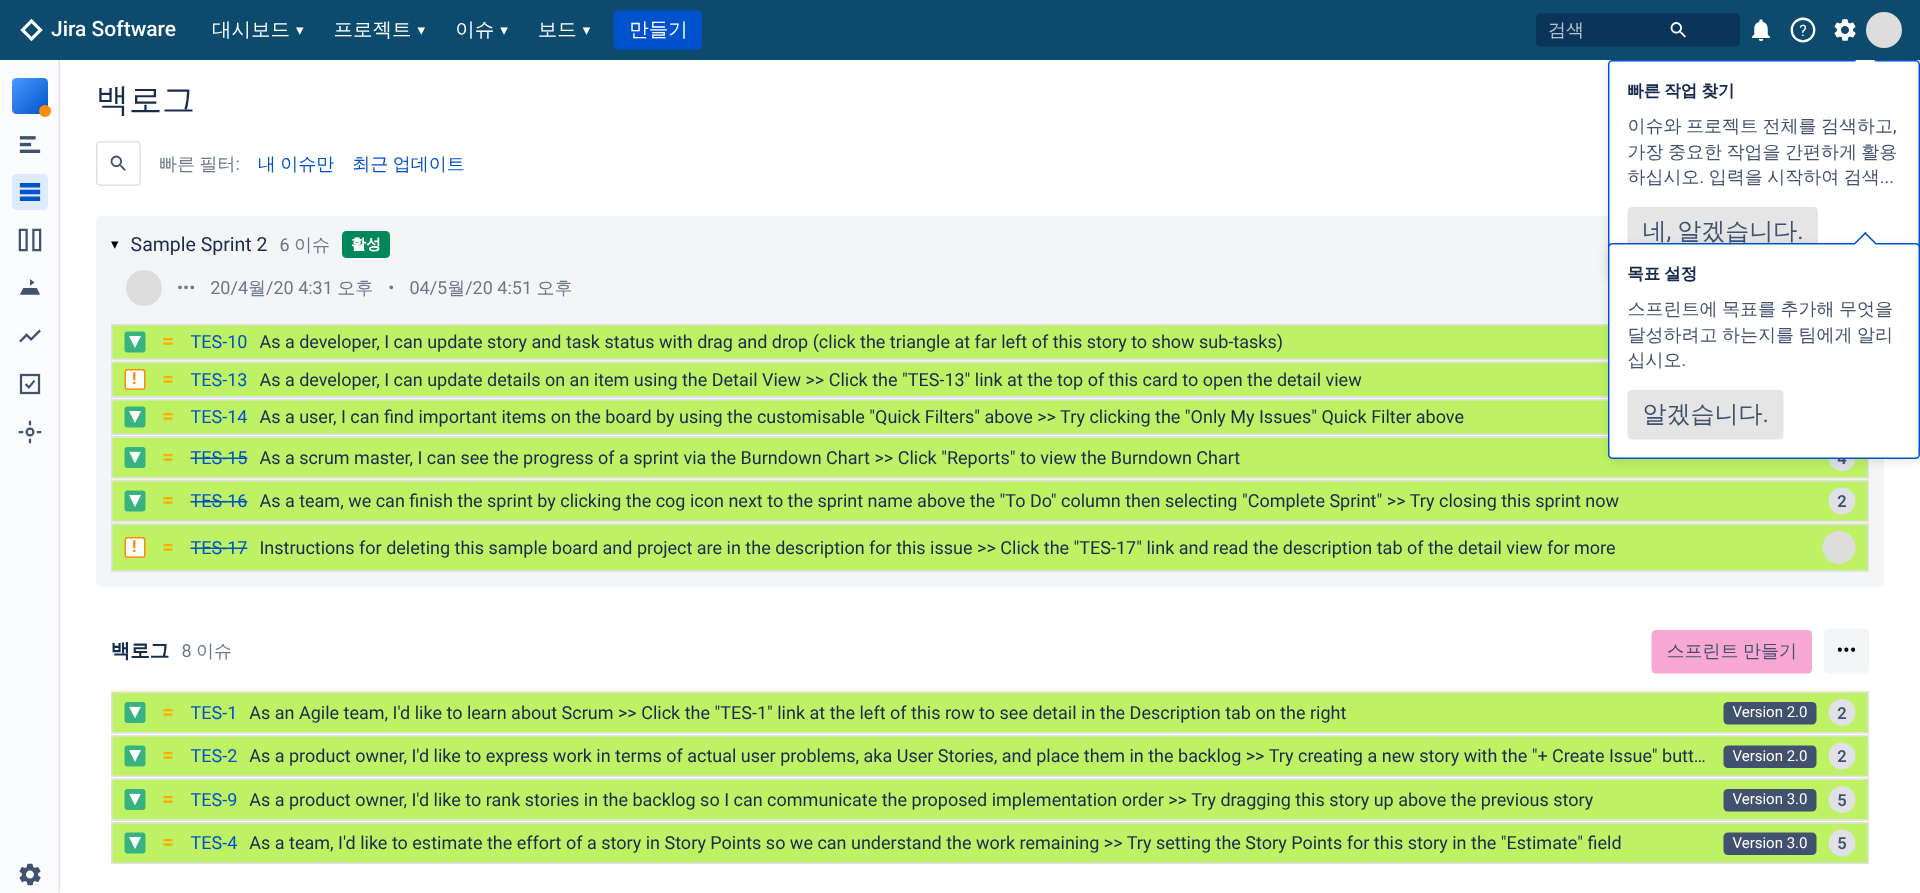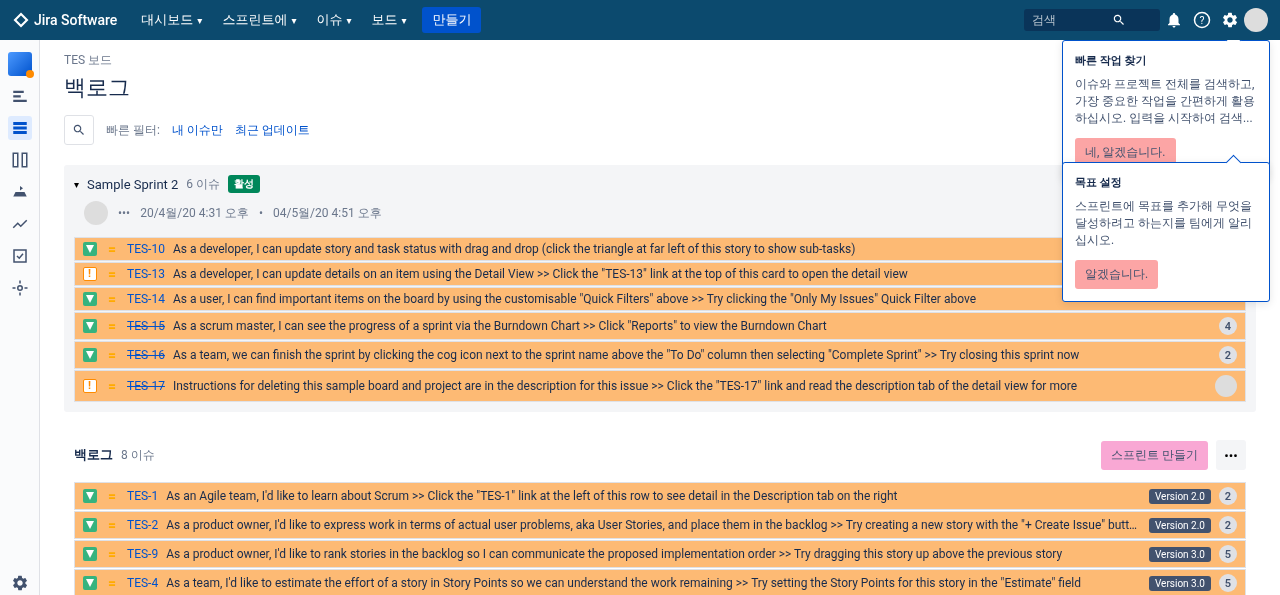--- a/index.html
+++ b/index.html
@@ -37,21 +37,21 @@
 .sprint-section { background: #f4f5f7; border-radius: 3px; padding: 10px; margin-bottom: 24px; }
 .sprint-header { display: flex; align-items: center; gap: 8px; font-size: 13px; margin-bottom: 8px; }
 .sprint-name { font-weight: 400; color: #172b4d; }
 .sprint-count { color: #6b778c; font-size: 12px; }
 .sprint-badge { background: #00875a; color: #fff; font-size: 10px; padding: 2px 6px; border-radius: 3px; font-weight: 600; }
 .sprint-meta { display: flex; align-items: center; gap: 10px; font-size: 12px; color: #6b778c; margin-bottom: 12px; margin-left: 10px; }
 .sprint-avatar { width: 24px; height: 24px; border-radius: 50%; background: #ddd; }
 .dots { cursor: pointer; }
 
 .issues { display: flex; flex-direction: column; gap: 1px; }
-.issue { background: #fdba74; display: flex; align-items: center; padding: 4px 8px; font-size: 12px; gap: 8px; border: 1px solid #dfe1e6; }
+.issue { background: #bef264; display: flex; align-items: center; padding: 4px 8px; font-size: 12px; gap: 8px; border: 1px solid #dfe1e6; }
 .issue-type { width: 14px; height: 14px; border-radius: 2px; flex-shrink: 0; }
 .type-story { background: #36b37e; position: relative; }
 .type-story::after { content:''; position:absolute; left:3px; top:3px; width:8px; height:8px; background:#fff; clip-path: polygon(50% 0,100% 100%,0 100%); transform: rotate(180deg);}
 .type-task { background: #fff; border:1px solid #ff8b00; position: relative; }
 .type-task::after { content:'!'; position:absolute; left:4px; top:-1px; color:#ff8b00; font-size:11px; font-weight:bold; }
 .priority { width: 14px; height: 14px; flex-shrink: 0; display:flex; align-items:center; justify-content:center;}
 .priority::before { content:'='; color:#ffab00; font-weight:bold; font-size:14px; }
 .issue-key { color: #0052cc; cursor: pointer; flex-shrink: 0; }
 .issue-key.done { text-decoration: line-through; }
 .issue-summary { color: #172b4d; flex: 1; white-space: nowrap; overflow: hidden; text-overflow: ellipsis; }
@@ -60,47 +60,47 @@
 .issue-assignee { width: 22px; height: 22px; border-radius: 50%; background: #ddd; flex-shrink: 0; }
 
 .backlog-section { padding: 4px 10px; }
 .backlog-header { display: flex; align-items: center; gap: 8px; margin-bottom: 12px; }
 .backlog-title { font-weight: 600; font-size: 13px; color: #172b4d; }
 .backlog-count { color: #6b778c; font-size: 12px; }
 .backlog-header-spacer { flex: 1; }
 .create-sprint-btn { background: #f9a8d4; border: none; padding: 6px 10px; font-size: 12px; border-radius: 3px; cursor: pointer; color: #42526e; }
 .more-btn { background: #f4f5f7; border: none; width: 30px; height: 30px; border-radius: 3px; cursor: pointer; }
 
-.popover { position: absolute; right: 10px; background: #fff; border: 1px solid #0052cc; border-radius: 3px; padding: 12px; width: 208px; font-size: 12px; box-shadow: 0 2px 8px rgba(0,0,0,0.1); }
+.popover { position: absolute; right: 0; background: #fff; border: 1px solid #0052cc; border-radius: 3px; padding: 12px; width: 208px; font-size: 12px; box-shadow: 0 2px 8px rgba(0,0,0,0.1); }
 .popover::before { content:''; position:absolute; top:-6px; right:30px; width:10px; height:10px; background:#fff; border-left:1px solid #0052cc; border-top:1px solid #0052cc; transform:rotate(45deg); }
 .popover.p1 { top: 0px; }
 .popover.p2 { top: 122px; }
 .popover-title { font-weight: 600; color: #172b4d; margin-bottom: 8px; font-size: 11px; }
 .popover-text { color: #42526e; margin-bottom: 12px; line-height: 1.4; }
-.popover-btn { background: #fca5a5; border: none; padding: 6px 10px; font-size: 12px; border-radius: 3px; cursor: pointer; color: #42526e; }
+.popover-btn { background: #e5e5e5; border: none; padding: 6px 10px; font-size: 16px; border-radius: 3px; cursor: pointer; color: #42526e; }
 
 .chevron { font-size: 10px; }
 </style>
 </head>
 <body>
 
 <div class="top-nav">
   <div class="logo">
     <svg class="logo-icon" viewBox="0 0 24 24" fill="#fff">
         <path d="M12 2L2 12l10 10 10-10L12 2zm0 4l6 6-6 6-6-6 6-6z"></path>
       </svg>
     <span>Jira Software</span>
   </div>
   <div class="nav-items">
     <div class="nav-item">
         <span>대시보드</span> 
         <span class="chevron">▾</span>
       </div>
     <div class="nav-item">
-        <span>스프린트에</span> 
+        <span>프로젝트</span> 
         <span class="chevron">▾</span>
       </div>
     <div class="nav-item">
         <span>이슈</span> 
         <span class="chevron">▾</span>
       </div>
     <div class="nav-item">
         <span>보드</span> 
         <span class="chevron">▾</span>
       </div>
@@ -179,21 +179,20 @@
       </div>
     <div class="sidebar-spacer"></div>
     <div class="sidebar-icon">
         <svg width="18" height="18" viewBox="0 0 24 24" fill="currentColor">
           <path d="M19.14 12.94c.04-.3.06-.61.06-.94 0-.32-.02-.64-.07-.94l2.03-1.58a.5.5 0 0 0 .12-.61l-1.92-3.32a.5.5 0 0 0-.61-.22l-2.39.96c-.5-.38-1.03-.7-1.62-.94l-.36-2.54a.5.5 0 0 0-.5-.42h-3.84a.5.5 0 0 0-.5.42l-.36 2.54c-.59.24-1.13.57-1.62.94l-2.39-.96a.5.5 0 0 0-.61.22L2.74 8.87a.5.5 0 0 0 .12.61l2.03 1.58c-.05.3-.07.63-.07.94s.02.64.07.94l-2.03 1.58a.5.5 0 0 0-.12.61l1.92 3.32c.12.22.39.3.61.22l2.39-.96c.5.38 1.03.7 1.62.94l.36 2.54c.5.24.25.42.5.42h3.84c.25 0 .46-.18.5-.42l.36-2.54c.59-.24 1.13-.56 1.62-.94l2.39.96c.22.08.49 0 .61-.22l1.92-3.32a.5.5 0 0 0-.12-.61l-2.01-1.58zM12 15.6c-1.98 0-3.6-1.62-3.6-3.6s1.62-3.6 3.6-3.6 3.6 1.62 3.6 3.6-1.62 3.6-3.6 3.6z"></path>
         </svg>
       </div>
   </div>
 
   <div class="main">
-    <div class="breadcrumb">TES 보드</div>
     <div class="page-title">백로그</div>
     <div class="filters">
       <div class="filter-search">
           <svg width="14" height="14" fill="#42526e" viewBox="0 0 24 24">
             <path d="M15.5 14h-.79l-.28-.27a6.5 6.5 0 1 0-.7.7l.27.28v.79l5 4.99L20.49 19l-4.99-5zm-6 0C7.01 14 5 11.99 5 9.5S7.01 5 9.5 5 14 7.01 14 9.5 11.99 14 9.5 14z"></path>
           </svg>
         </div>
       <span class="filter-label">빠른 필터:</span>
       <span class="filter-link">내 이슈만</span>
       <span class="filter-link">최근 업데이트</span>

